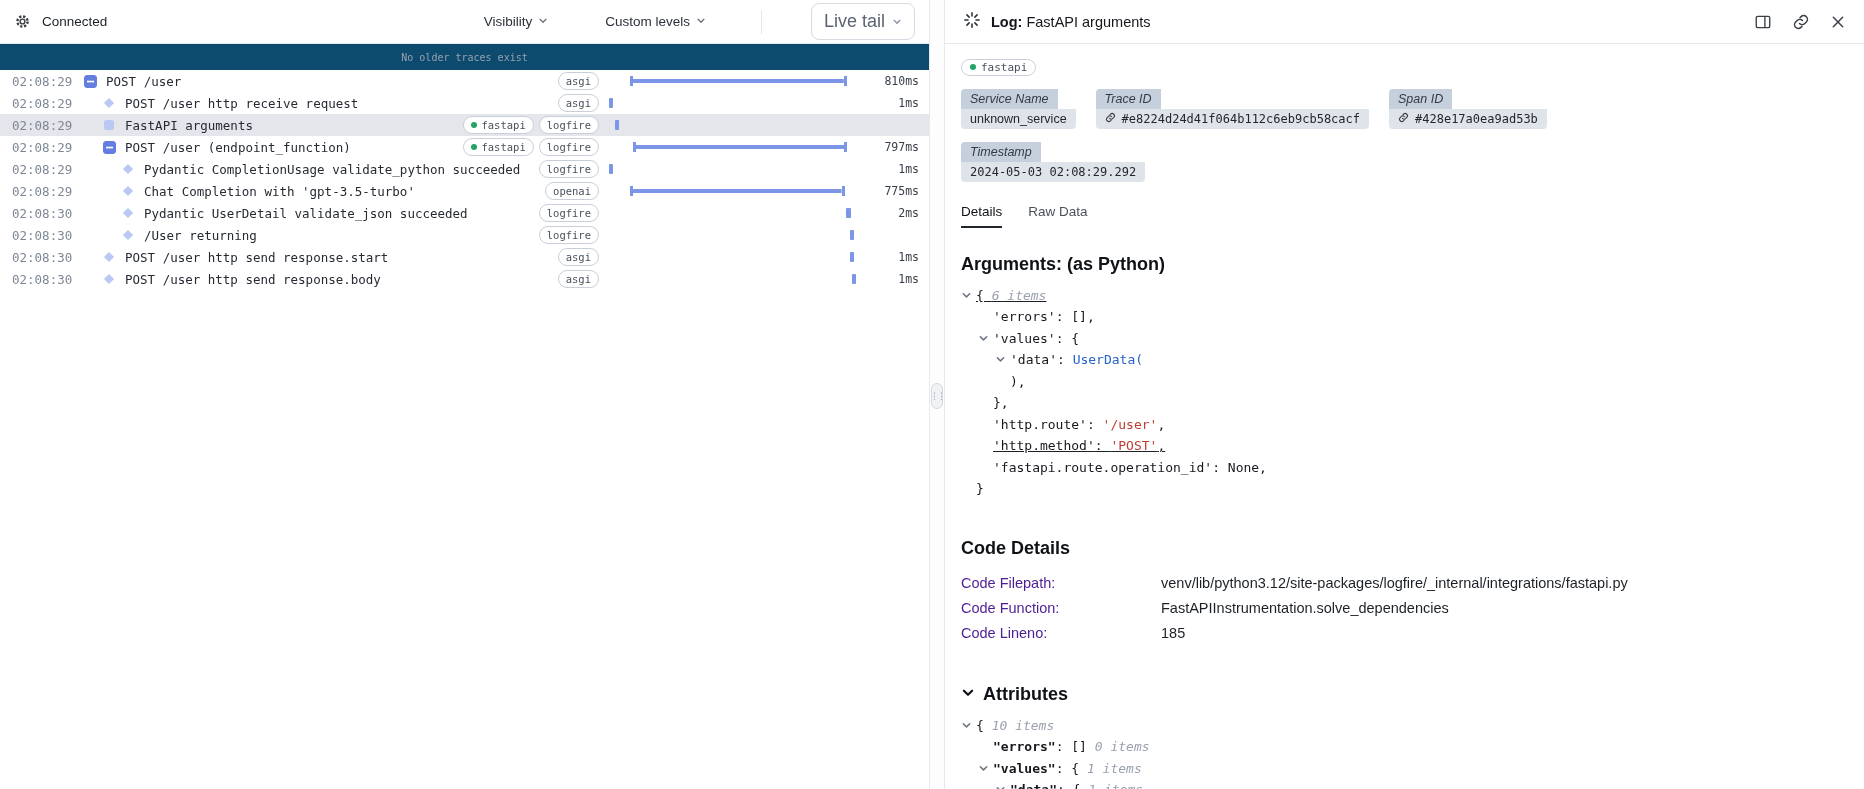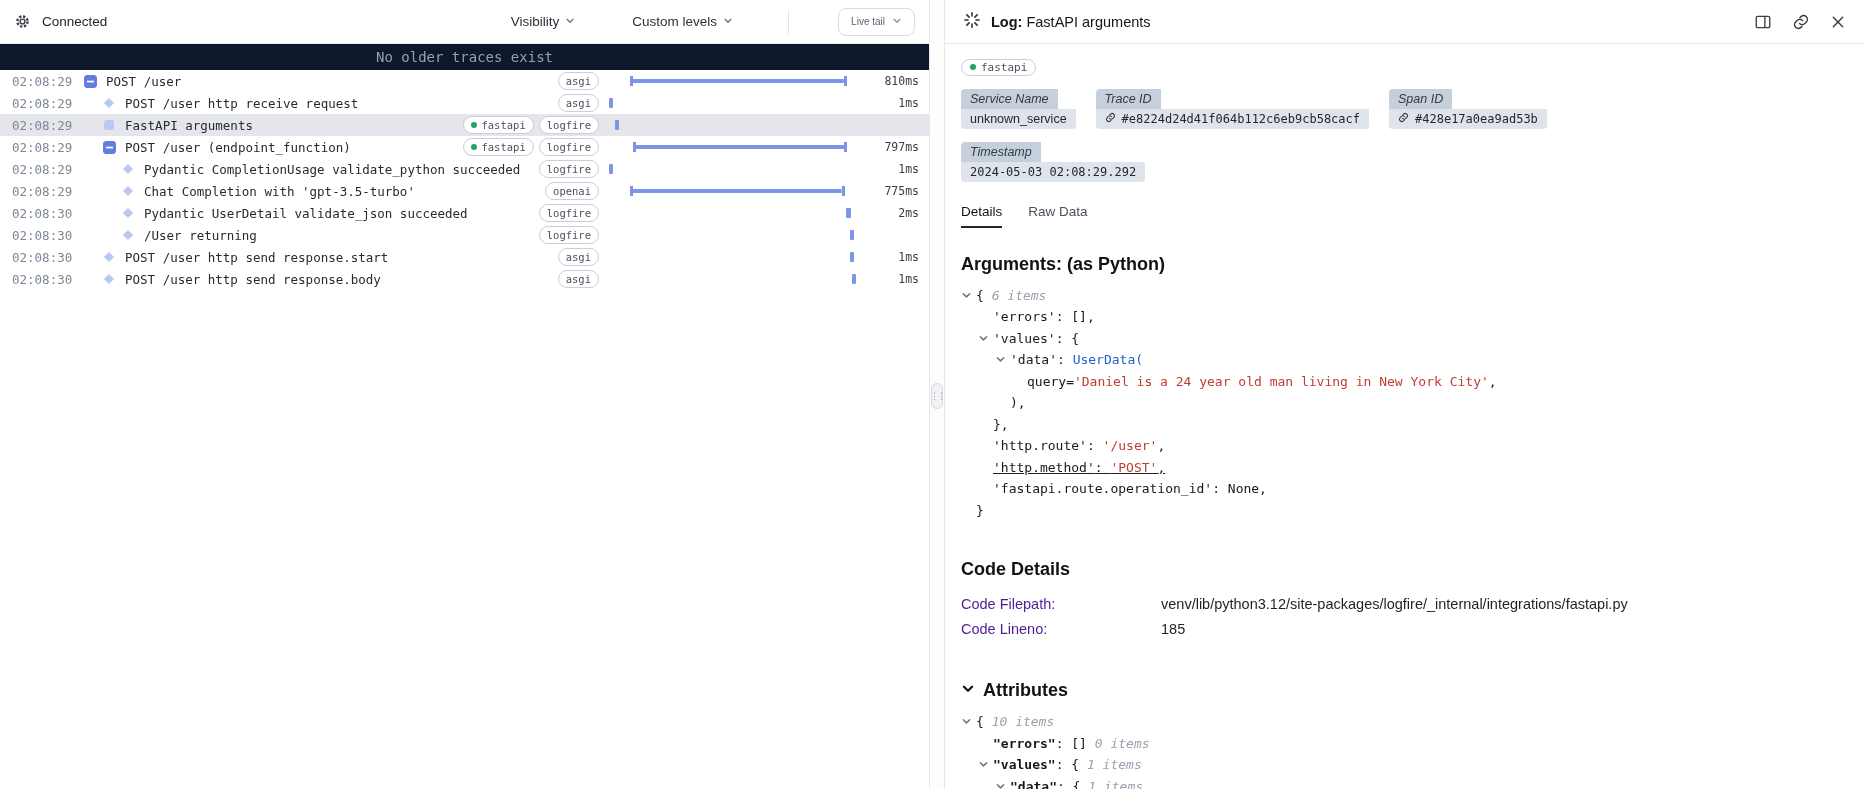--- a/index.html
+++ b/index.html
@@ -13,23 +13,23 @@
 
   
   .left-panel { width:929px; flex:none; display:flex; flex-direction:column; background:#fff; }
   .lp-toolbar { height:44px; flex:none; border-bottom:1px solid #e6e9ee; display:flex; align-items:center; justify-content:space-between; padding:0 14px; }
   .lp-left { display:flex; align-items:center; gap:11px; font-size:13.5px; color:#1c2127; }
   .icon-btn { background:none; border:none; padding:0; cursor:pointer; display:flex; align-items:center; }
   .tb-dd { background:none; border:none; font-family:inherit; font-size:13.5px; color:#2b313b; display:flex; align-items:center; gap:6px; cursor:pointer; padding:4px 2px; }
   .lp-right { display:flex; align-items:center;gap:35px; }
   .lp-right .tb-dd { margin-left:18px; }
   .vsep { width:1px; height:24px; background:#e3e6eb; margin:0 14px 0 18px; flex:none; }
-  .live-tail { border:1px solid #d6dae1; border-radius:8px; background:#fff; padding:7px 12px; display:flex; align-items:center; gap:7px; font-family:inherit; font-size:10px; color:#5b6472; cursor:pointer; }
-
-  .lp-notice { height:26px; flex:none; display:flex; align-items:center; justify-content:center; background:#0f172a; color:#98a1b0; font-family:"DejaVu Sans Mono", monospace; font-size:14px; }
+  .live-tail { border:1px solid #d6dae1; border-radius:8px; background:#fff; padding:7px 12px; display:flex; align-items:center; gap:7px; font-family:inherit; font-size:18px; color:#5b6472; cursor:pointer; }
+
+  .lp-notice { height:26px; flex:none; display:flex; align-items:center; justify-content:center; background:#0c4a6e; color:#98a1b0; font-family:"DejaVu Sans Mono", monospace; font-size:10px; }
 
   .trace-row { height:22px; display:flex; align-items:center; font-family:"DejaVu Sans Mono", monospace; font-size:12.5px; padding:0 10px 0 12px; cursor:pointer; }
   .trace-row.selected { background:#e4e6eb; }
   .tr-time { width:72px; flex:none; color:#7e8795; }
   .tr-icon { width:14px; flex:none; display:flex; align-items:center; margin-right:8px; }
   .tr-label { color:#262b33; white-space:nowrap; overflow:hidden; }
   .tr-badges { margin-left:auto; display:flex; gap:5px; margin-right:10px; flex:none; }
   .badge { border:1px solid #c9cfd8; border-radius:10px; padding:0 7px; font-size:10.5px; line-height:16px; color:#4a515c; background:#fff; display:flex; align-items:center; gap:4px; white-space:nowrap; }
   .badge .dot { width:6px; height:6px; border-radius:50%; background:#21a366; display:inline-block; }
   .tr-track { width:252px; flex:none; position:relative; height:12px; }
@@ -377,52 +377,55 @@
         </span>
       </div>
 
       <div class="tabs">
         <span class="tab active">Details</span>
         <span class="tab">Raw Data</span>
       </div>
 
       <div class="section-h">Arguments: (as Python)</div>
       <div class="tree" id="args-tree">
-          <div class="tline" style="padding-left: 15px;"><span class="tchev" style="left: 0px;">
+          <div class="tline" style="padding-left: 15px; text-decoration: underline;"><span class="tchev" style="left: 0px;">
               <svg width="11" height="11" viewBox="0 0 12 12" fill="none" stroke="#6b7380" stroke-width="1.6" stroke-linecap="round" stroke-linejoin="round">
                 <path d="M2.5 4l3.5 3.5L9.5 4"></path>
               </svg>
             </span><span class="tk-p">{ </span><span class="tk-meta">6 items</span></div>
           <div class="tline" style="padding-left: 32px;"><span class="tk-k">'errors'</span><span class="tk-p">: [],</span></div>
           <div class="tline" style="padding-left: 32px;"><span class="tchev" style="left: 17px;">
               <svg width="11" height="11" viewBox="0 0 12 12" fill="none" stroke="#6b7380" stroke-width="1.6" stroke-linecap="round" stroke-linejoin="round">
                 <path d="M2.5 4l3.5 3.5L9.5 4"></path>
               </svg>
             </span><span class="tk-k">'values'</span><span class="tk-p">: {</span></div>
           <div class="tline" style="padding-left: 49px;"><span class="tchev" style="left: 34px;">
               <svg width="11" height="11" viewBox="0 0 12 12" fill="none" stroke="#6b7380" stroke-width="1.6" stroke-linecap="round" stroke-linejoin="round">
                 <path d="M2.5 4l3.5 3.5L9.5 4"></path>
               </svg>
             </span><span class="tk-k">'data'</span><span class="tk-p">: </span><span class="tk-cls">UserData(</span></div>
-          <div class="tline" style="padding-left: 66px;"><span class="tk-p">query=</span><span class="tk-s">'Daniel is a 24 year old man living in New York City'</span><span class="tk-p">,</span></div>
           <div class="tline" style="padding-left: 49px;"><span class="tk-p">),</span></div>
           <div class="tline" style="padding-left: 32px;"><span class="tk-p">},</span></div>
           <div class="tline" style="padding-left: 32px;"><span class="tk-k">'http.route'</span><span class="tk-p">: </span><span class="tk-s">'/user'</span><span class="tk-p">,</span></div>
           <div class="tline" style="padding-left: 32px; text-decoration: underline;"><span class="tk-k">'http.method'</span><span class="tk-p">: </span><span class="tk-s">'POST'</span><span class="tk-p">,</span></div>
           <div class="tline" style="padding-left: 32px;"><span class="tk-k">'fastapi.route.operation_id'</span><span class="tk-p">: None,</span></div>
           <div class="tline" style="padding-left: 15px;"><span class="tk-p">}</span></div>
         </div>
 
       <div class="section-h tight">Code Details</div>
       <div class="kv-table" id="code-table">
           <div class="kv-row">
             <span class="kv-label">Code Filepath:</span>
             <span class="kv-value">venv/lib/python3.12/site-packages/logfire/_internal/integrations/fastapi.py</span>
           </div>
           <div class="kv-row">
+            <span class="kv-label">Code Function:</span>
+            <span class="kv-value">FastAPIInstrumentation.solve_dependencies</span>
+          </div>
+          <div class="kv-row">
             <span class="kv-label">Code Lineno:</span>
             <span class="kv-value">185</span>
           </div>
         </div>
 
       <div class="section-h tight">
         <span><svg width="14" height="14" viewBox="0 0 12 12" fill="none" stroke="#0f1216" stroke-width="1.9" stroke-linecap="round" stroke-linejoin="round">
               <path d="M2.5 4l3.5 3.5L9.5 4"></path>
             </svg></span>
         <span>Attributes</span>

